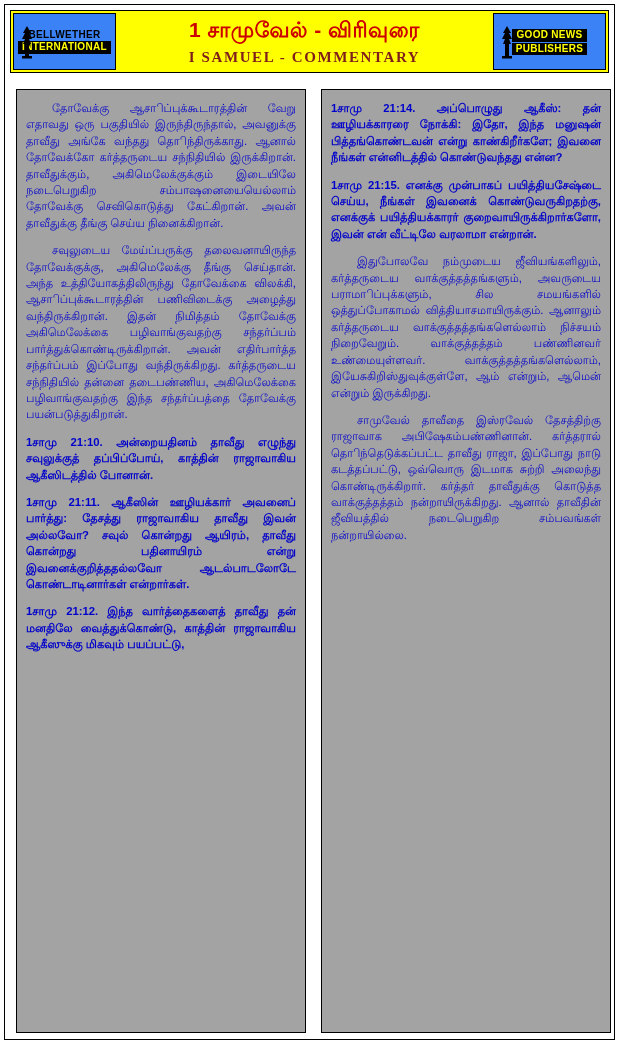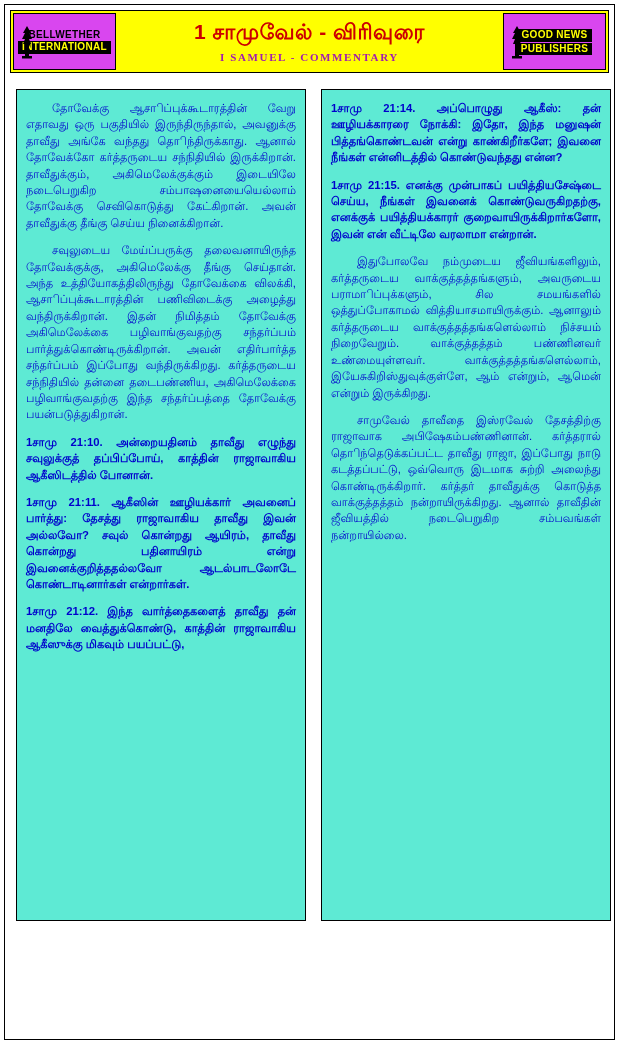--- a/index.html
+++ b/index.html
@@ -38,30 +38,30 @@
     height: 63px;
     background: #ffff00;
     border: 1px solid #000000;
     box-sizing: border-box;
     display: flex;
     align-items: stretch;
   }
   .logo-box {
     width: 103px;
     border: 1px solid #000000;
-    background: #d946ef;
+    background: #3b82f6;
     box-sizing: border-box;
     margin: 2px;
     display: flex;
     align-items: center;
     justify-content: center;
     flex-direction: column;
     position: relative;
   }
-  .logo-box.right { width: 103px; }
+  .logo-box.right { width: 113px; }
   .logo-lines {
     display: flex;
     flex-direction: column;
     align-items: center;
     line-height: 1.05;
   }
   .logo-text {
     font-family: "Liberation Sans", sans-serif;
     font-weight: bold;
     font-size: 10px;
@@ -94,33 +94,33 @@
   }
   .title-ta {
     font-family: "Liberation Sans", sans-serif;
     font-size: 21px;
     font-weight: bold;
     color: #cc0000;
     letter-spacing: 0.5px;
   }
   .title-en {
     font-family: "Liberation Serif", serif;
-    font-size: 11px;
-    font-weight: bold;
-    color: #a21caf;
+    font-size: 15px;
+    font-weight: bold;
+    color: #7f1d1d;
     letter-spacing: 1.6px;
   }
 
   
   .col {
     position: absolute;
     top: 84px;
     width: 290px;
-    height: 832px;
-    background: #5eead4;
+    height: 944px;
+    background: #a3a3a3;
     border: 1px solid #000000;
     box-sizing: border-box;
     padding: 10px 9px 8px 9px;
     overflow: hidden;
   }
   .col-left { left: 11px; }
   .col-right { left: 316px; }
 
   .para {
     font-family: "Liberation Sans", sans-serif;

